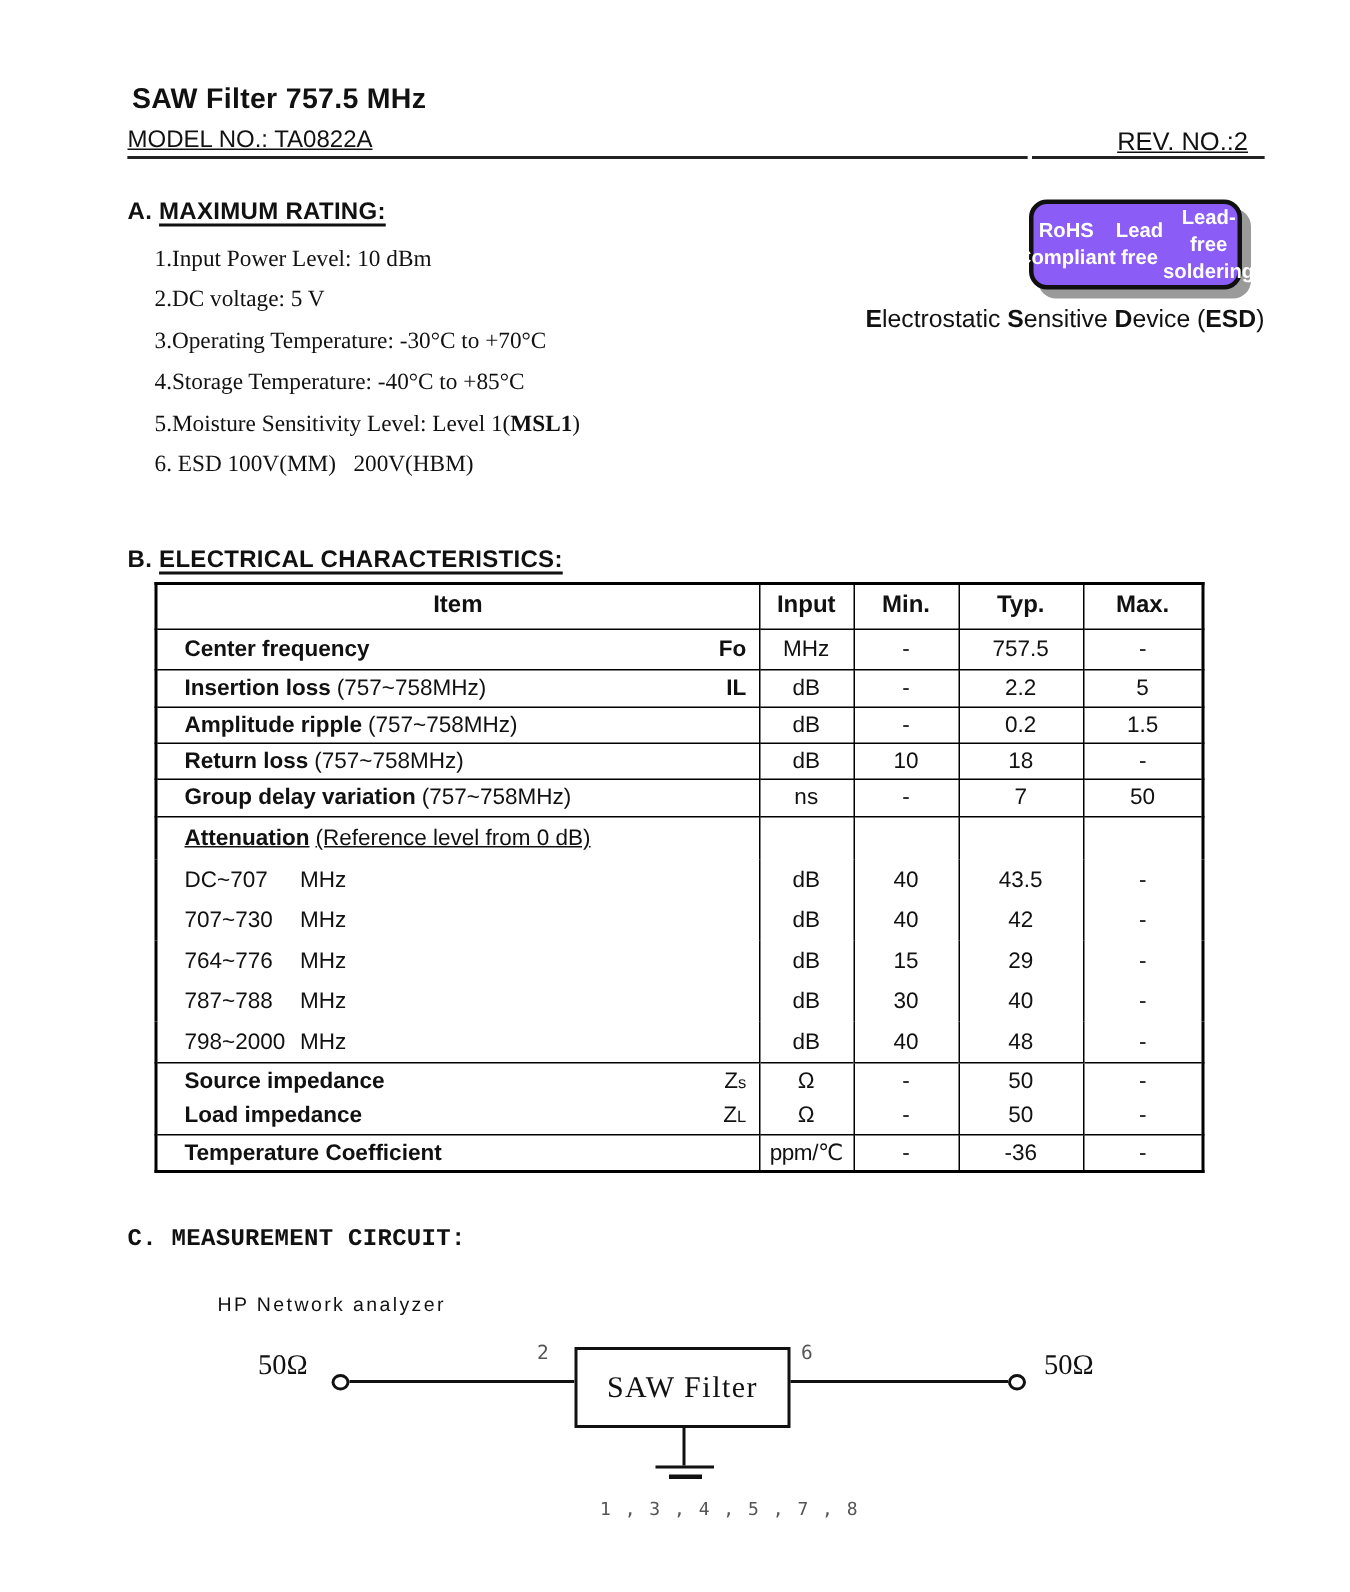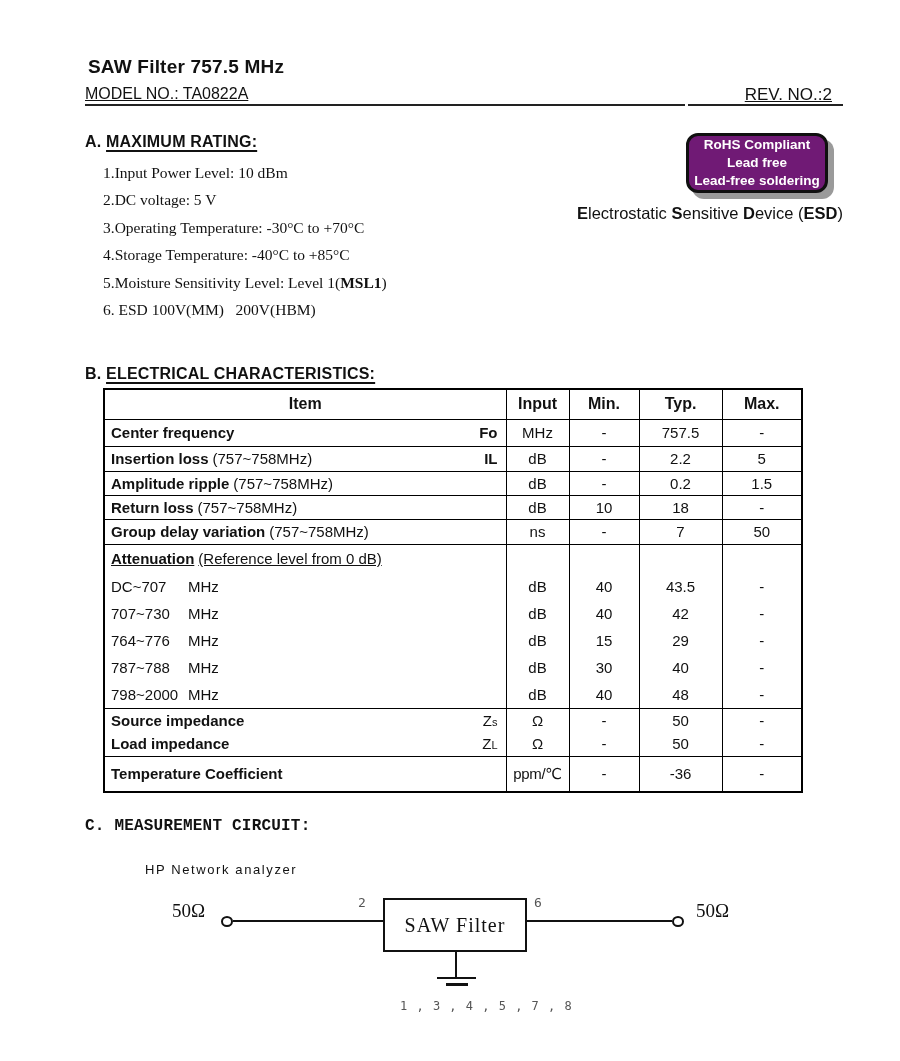--- a/index.html
+++ b/index.html
@@ -22,36 +22,36 @@
   #secA { left:85px; top:133px; }
   #secB { left:85px; top:365px; }
   #secC { left:85px; top:817px;font-family:Liberation Mono, monospace; }
   
   .rating { position:absolute; left:103px; top:159px; font-size:15.5px; }
   .rating-item { height:27.4px; line-height:27.4px; white-space:pre;font-family:Liberation Serif, serif; }
   .rating-item b { font-weight:bold; }
   
   .badge {
     position:absolute; left:686px; top:133px; width:142px; height:60px;
-    background:#701a75; border:3px solid #101010; border-radius:12px;
+    background:#8b5cf6; border:3px solid #101010; border-radius:12px;
     box-shadow:6px 6px 0 #9a9a9a;
-    display:flex; flex-direction:column; justify-content:center; align-items:center;
+    display:flex; flex-direction:row; justify-content:center; align-items:center;
     color:#fff; font-weight:bold; font-size:13.5px; line-height:18px; text-align:center;
   }
   
   .esd { position:absolute; left:577px; top:204px; font-size:16.5px; white-space:pre; }
   .esd .b { font-weight:bold; }
   
   table.spec { position:absolute; left:103px; top:388px; width:698px; border-collapse:collapse; table-layout:fixed; }
   table.spec { border:2px solid #000; }
   table.spec td, table.spec th { border:1px solid #000; vertical-align:middle; font-size:15px; overflow:hidden; }
   tr.hrow { height:30px; }
   tr.hrow th { font-size:16px; font-weight:bold; text-align:center; }
   tr.r { height:25px; }
-  td.c-item { text-align:left; padding:0 8px 0 6px; }
+  td.c-item { text-align:left; padding:0 8px 0 18px; }
   td.c-item .cellflex { display:flex; justify-content:space-between; align-items:baseline; }
   .iname { font-weight:bold; }
   .iparen { font-weight:normal; margin-left:4px; }
   .isym  { font-weight:normal; }
   .sym-b .isym { font-weight:bold; }
   .isym .sub { font-size:11px; }
   td.c-c { text-align:center; }
   tr.atthead { height:29px; } tr.atthead td { border-bottom:0;text-decoration:underline; }
   tr.attrow { height:27px; } tr.attrow td { border-top:0; border-bottom:0; }
   .range { display:inline-block; width:77px; }
@@ -250,21 +250,21 @@
             <div class="cellflex">
               <span class="iname">Load impedance</span>
               <span class="isym"><span>Z</span><span class="sub">L</span></span>
             </div>
           </td>
       <td class="c-c">Ω</td>
       <td class="c-c">-</td>
       <td class="c-c">50</td>
       <td class="c-c">-</td>
     </tr>
-    <tr class="tail" style="height:36px">
+    <tr class="tail" style="height:25px">
       <td class="c-item"><span class="iname">Temperature Coefficient</span></td>
       <td class="unit-tight">ppm/℃</td>
       <td class="c-c">-</td>
       <td class="c-c">-36</td>
       <td class="c-c">-</td>
     </tr>
   </tbody>
     </table>
 
   <div class="sec-head" id="secC"><span>C. </span><span>MEASUREMENT CIRCUIT:</span></div>

